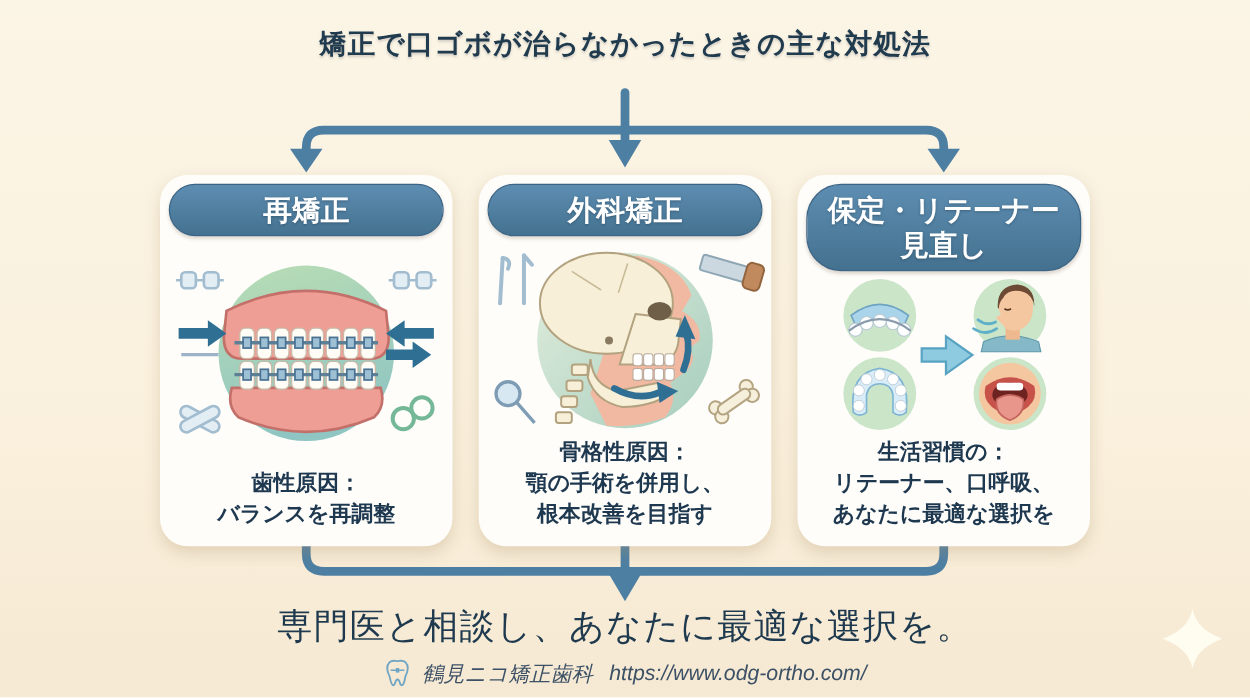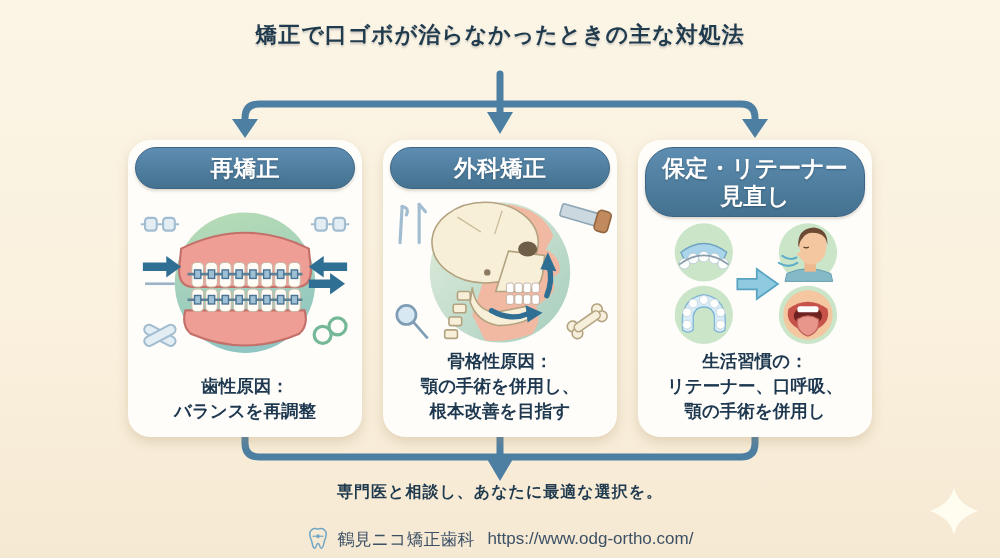--- a/index.html
+++ b/index.html
@@ -30,26 +30,26 @@
     text-shadow:0 1px 2px rgba(30,55,75,0.45);
     box-shadow:0 2px 3px rgba(120,100,70,0.25);
   }
   .illustration{flex:1;min-height:0;width:100%;display:block;}
   .card-body{
     text-align:center;font-size:17.5px;font-weight:bold;color:#1e3850;
     line-height:1.42;margin:0 4px 13px 4px;
   }
   .conclusion{
     position:absolute;top:482px;left:0;width:100%;text-align:center;
-    font-size:16px;font-weight:bold;color:#1f3a4e;letter-spacing:1px;
+    font-size:28px;font-weight:normal;color:#1f3a4e;letter-spacing:1px;
   }
   .footer{
     position:absolute;top:527px;left:0;width:100%;
     display:flex;align-items:center;justify-content:center;gap:9px;
-    font-size:17px;color:#3d5166;
+    font-size:17px;color:#3d5166;font-style:italic;
   }
   .footer .url{margin-left:4px;}
   .sparkle{position:absolute;right:22px;top:487px;z-index:0;}
 </style>
 </head>
 <body>
 
 <div class="canvas">
 
   <div class="page-title">矯正で口ゴボが治らなかったときの主な対処法</div>
@@ -275,21 +275,21 @@
         <circle cx="170" cy="111" r="28" fill="#f4c7a0"></circle>
         <path d="M148,104 Q170,88 192,104 Q196,118 182,126 Q170,132 158,126 Q144,118 148,104 Z" fill="#c6524a"></path>
         <ellipse cx="170" cy="112" rx="16" ry="11" fill="#6e2320"></ellipse>
         <rect x="158" y="101" width="24" height="7" rx="3" fill="#ffffff"></rect>
         <path d="M158,116 Q170,108 182,116 Q184,130 170,135 Q156,130 158,116 Z" fill="#e8968c" stroke="#c4645c" stroke-width="1.5"></path>
       </g>
     </svg>
     <div class="card-body">
       <div>生活習慣の：</div>
       <div>リテーナー、口呼吸、</div>
-      <div>顎の手術を併用し</div>
+      <div>あなたに最適な選択を</div>
     </div>
   </div>
 
   <div class="conclusion">専門医と相談し、あなたに最適な選択を。</div>
 
   <div class="footer">
     <svg width="22" height="24" viewBox="0 0 24 26">
       <path d="M5,3 C2,6 3,11 5,15 C6,18 6,23 8.5,23 C10.5,23 9.5,18 12,18 C14.5,18 13.5,23 15.5,23 C18,23 18,19 19,15 C21,11 22,6 19,3 C16,0.5 14,2 12,2 C10,2 8,0.5 5,3 Z" fill="none" stroke="#6fa6c5" stroke-width="1.6"></path>
       <line x1="6" y1="10" x2="18" y2="10" stroke="#6fa6c5" stroke-width="1.3"></line>
       <rect x="10.5" y="8" width="3" height="4" fill="#6fa6c5"></rect>

